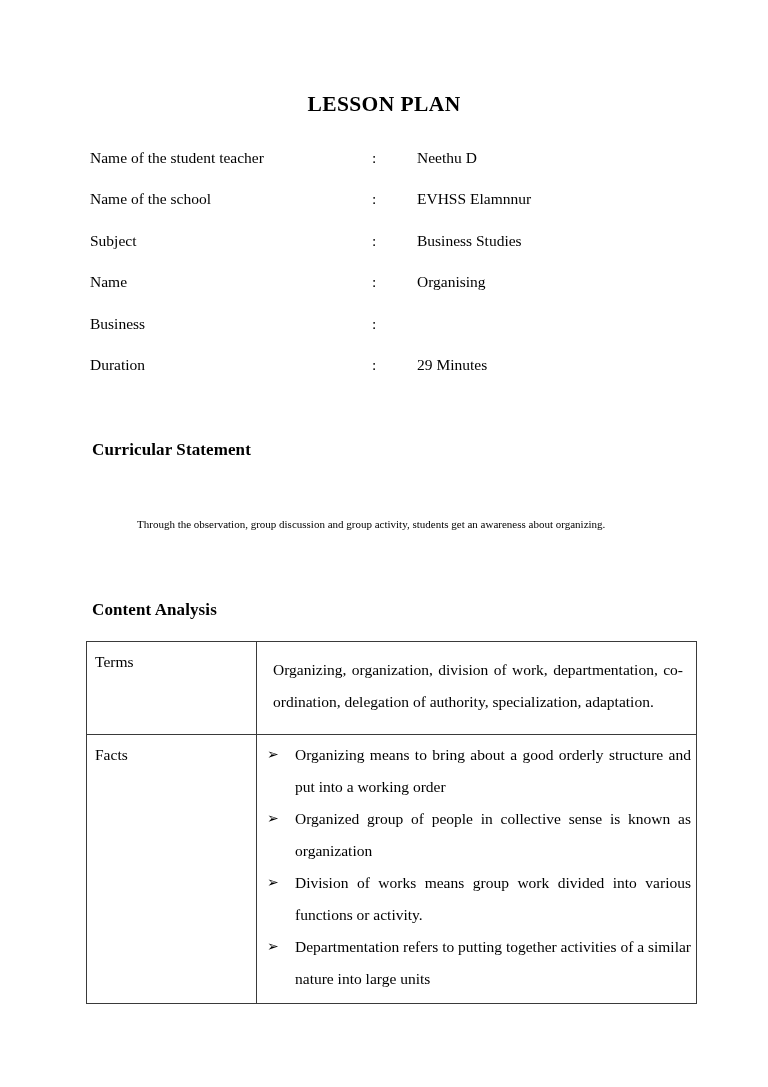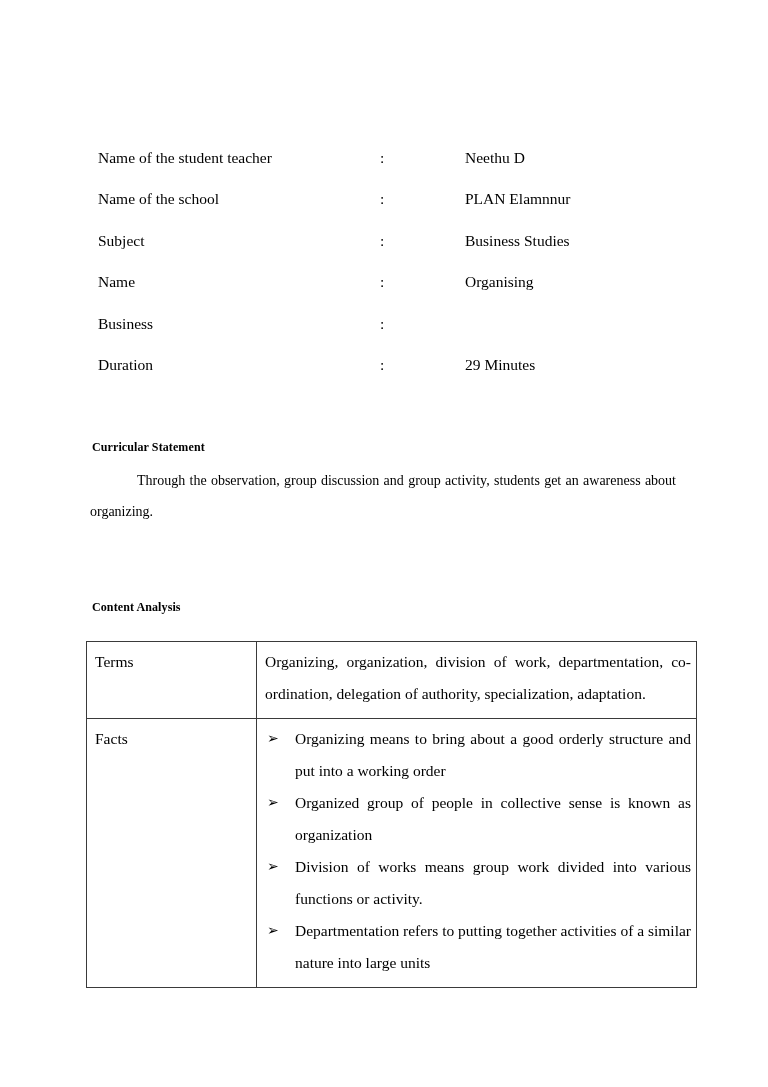--- a/index.html
+++ b/index.html
@@ -33,21 +33,21 @@
     text-align: center;
     font-size: 21.5px;
     font-weight: bold;
     letter-spacing: 0.4px;
     line-height: 1.1;
   }
 
   
   .meta-block {
     position: absolute;
-    left: 98px;
+    left: 90px;
     top: 148px;
     width: 600px;
   }
   .meta-row {
     position: relative;
     height: 41.4px;
     font-size: 15.5px;
     line-height: 20px;
   }
   .meta-label {
@@ -59,41 +59,40 @@
   .meta-colon {
     position: absolute;
     left: 282px;
     top: 0;
   }
   .meta-value {
     position: absolute;
     left: 327px;
     top: 0;
     white-space: nowrap;
-    margin-left: 40px;
   }
 
   
   .section-heading {
     position: absolute;
     left: 92px;
-    font-size: 12px;
+    font-size: 17px;
     font-weight: bold;
     letter-spacing: 0.1px;
   }
   #heading-curricular { top: 440px; }
   #heading-content   { top: 600px; }
 
   
   .body-paragraph {
     position: absolute;
     left: 90px;
-    top: 465px;
+    top: 509px;
     width: 586px;
-    font-size: 14px;
+    font-size: 11px;
     line-height: 31px;
     text-align: justify;
     text-indent: 47px;
     text-justify: inter-word;
   }
 
   
   .content-table {
     position: absolute;
     left: 86px;
@@ -108,21 +107,21 @@
     font-size: 15.5px;
     line-height: 32px;
     padding: 4px 5px 8px 8px;
   }
   .col-label { width: 156px; }
   .col-body  { width: 426px; }
 
   .cell-justify {
     text-align: justify;
     text-justify: inter-word;
-    margin: 0;
+    margin: 8px;
   }
 
   .bullet-list {
     margin: 0;
     padding: 0;
     list-style: none;
   }
   .bullet-item {
     position: relative;
     padding-left: 30px;
@@ -136,31 +135,32 @@
     top: 0;
     font-size: 14px;
     line-height: 32px;
   }
 </style>
 </head>
 <body>
 
 <div class="page">
 
+  <div class="doc-title">LESSON PLAN</div>
 
   <div class="meta-block">
       <div class="meta-row">
         <span class="meta-label">Name of the student teacher</span>
         <span class="meta-colon">:</span>
         <span class="meta-value">Neethu D</span>
       </div>
       <div class="meta-row">
         <span class="meta-label">Name of the school</span>
         <span class="meta-colon">:</span>
-        <span class="meta-value">PLAN Elamnnur</span>
+        <span class="meta-value">EVHSS Elamnnur</span>
       </div>
       <div class="meta-row">
         <span class="meta-label">Subject</span>
         <span class="meta-colon">:</span>
         <span class="meta-value">Business Studies</span>
       </div>
       <div class="meta-row">
         <span class="meta-label">Name</span>
         <span class="meta-colon">:</span>
         <span class="meta-value">Organising</span>

